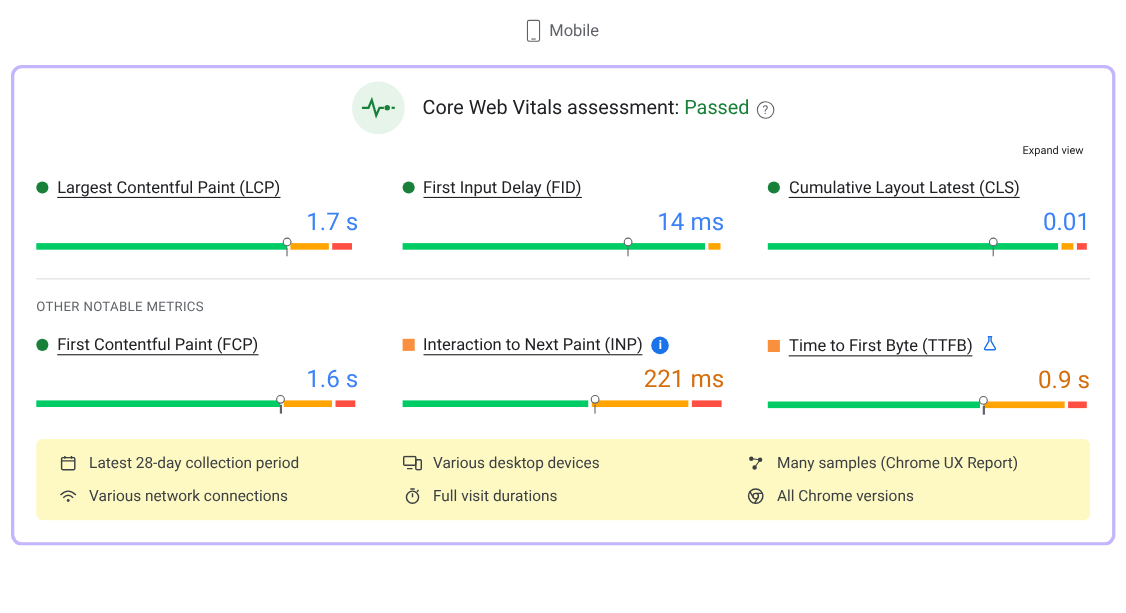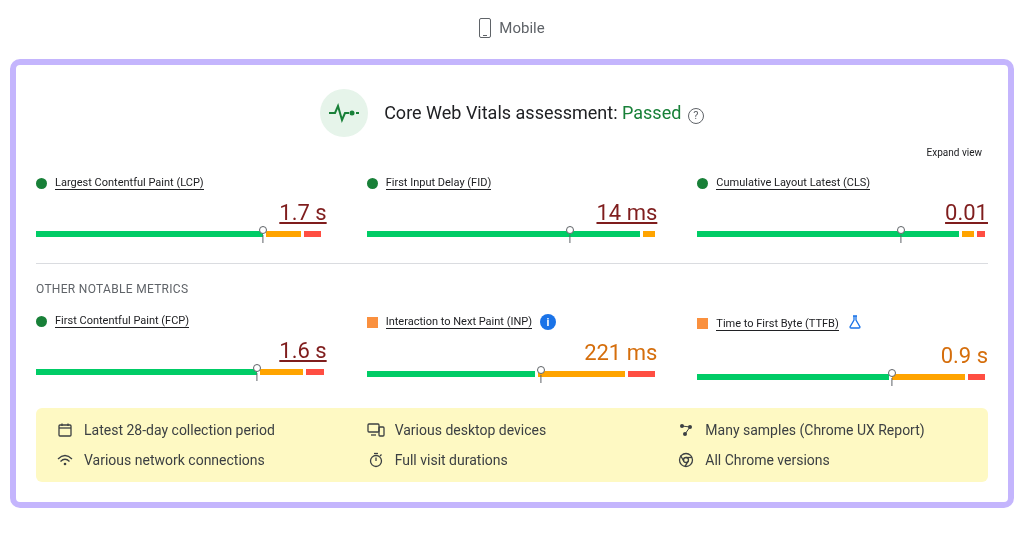--- a/index.html
+++ b/index.html
@@ -47,23 +47,23 @@
       content:""; position:absolute; inset:0;
       border:1.5px solid #1a73e8; border-radius:2px;
     }
     .tab-icon.desktop::after{
       content:""; position:absolute; bottom:-4px; left:4px; right:4px;
       height:1.5px; background:#1a73e8;
     }
 
     .card {
       margin: 8px 10px 0;
-      border: 6px solid #c4b5fd;
+      border: 3px solid #c4b5fd;
       border-radius: 10px;
-      padding: 24px 20px 20px;
+      padding: 12px 20px 20px;
     }
 
     .assessment-row {
       display:flex; align-items:center; justify-content:center; gap:16px;
       margin-bottom: 4px;
     }
     .pulse-badge {
       width: 48px; height: 48px; border-radius: 50%;
       background: #e6f4ea; display:flex; align-items:center; justify-content:center;
     }
@@ -78,29 +78,29 @@
 
     .metrics-grid {
       display:grid; grid-template-columns: repeat(3, 1fr);
       column-gap: 40px; row-gap: 30px;
     }
     .metric {}
     .metric-head { display:flex; align-items:center; gap:8px; }
     .status-dot { width:11px; height:11px; border-radius:50%; }
     .status-dot.green { background:#188038; }
     .status-square { width:11px; height:11px; background:#fa903e; }
-    .metric-name { border-bottom: 1px solid #202124; font-size:11px; cursor:pointer;}
+    .metric-name { border-bottom: 1px solid #202124; font-size:15px; cursor:pointer;}
     .info-icon {
       width:16px; height:16px; border-radius:50%; background:#1a73e8; color:#fff;
       display:inline-flex; align-items:center; justify-content:center; font-size:11px;
       font-weight:bold; cursor:pointer;
     }
     .flask-icon { color:#1a73e8; font-size:18px; line-height:1; }
     .metric-value { text-align:right; font-size:22px; margin-top:10px; }
-    .metric-value.green { color:#7f1d1d;text-decoration:underline; }
+    .metric-value.green { color:#3b82f6; }
     .metric-value.orange { color:#c5221f; color:#d56e0c; }
 
     .bar {
       position:relative; height:6px; margin-top:6px; display:flex; width:100%;
       border-radius:1px;
     }
     .seg { height:100%; }
     .seg.g { background:#00cc66; }
     .seg.o { background:#ffa400; }
     .seg.r { background:#ff4e42; }

